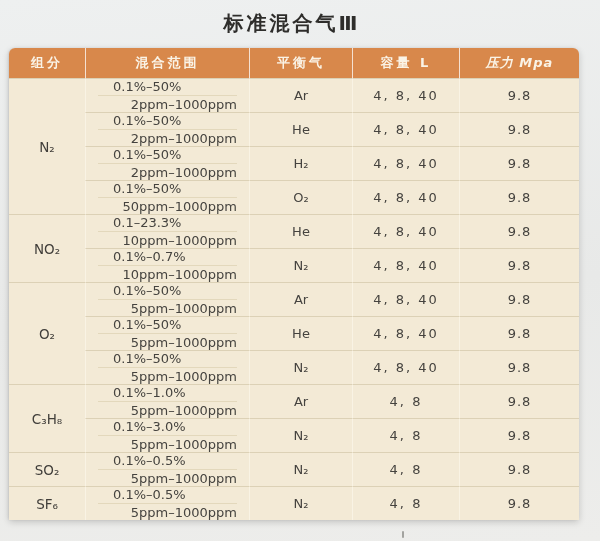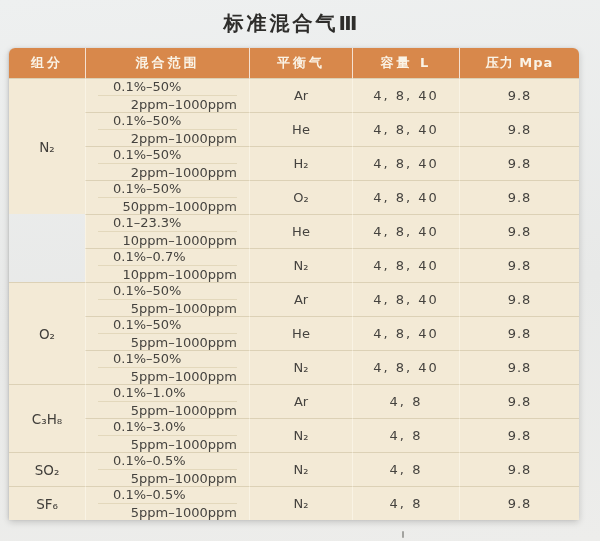--- a/index.html
+++ b/index.html
@@ -21,21 +21,21 @@
     box-shadow:0 2px 7px rgba(0,0,0,0.18), -1px 0 2px rgba(0,0,0,0.08);
     border-radius:6px 6px 2px 2px;
   }
   .th{
     background:#d8884b;color:#faf3e6;font-weight:bold;font-size:13px;
     display:flex;align-items:center;justify-content:center;
     letter-spacing:3px;white-space:nowrap;
   }
   .th + .th{border-left:1px solid rgba(255,255,255,0.75);}
   .th-first{border-radius:6px 0 0 0;}
-  .th-last{border-radius:0 6px 0 0;letter-spacing:1px;}
+  .th-last{border-radius:0 6px 0 0;letter-spacing:1px;font-style:italic;}
   .cell{
     background:#f3ead6;color:#45433f;font-size:13px;
     display:flex;align-items:center;justify-content:center;
     border-top:1px solid #dcd1b6;
   }
   .vline{border-left:1px solid #f9f3e4;}
   .comp{font-size:13.5px;color:#403e3a;}
   .range{flex-direction:column;align-items:stretch;justify-content:center;padding:12px;}
   .range .line{height:17px;line-height:17px;padding-left:15px;text-align:left;white-space:nowrap;}
   .range .line2{border-top:1px solid #e3d8bc;text-align:right;}
@@ -80,20 +80,21 @@
       <div class="cell vline" style="grid-area: 4 / 3;">H₂</div>
       <div class="cell vline cap" style="grid-area: 4 / 4;">4, 8, 40</div>
       <div class="cell vline pre" style="grid-area: 4 / 5;">9.8</div>
       <div class="cell vline range" style="grid-area: 5 / 2;">
         <div class="line">0.1%–50%</div>
         <div class="line line2">50ppm–1000ppm</div>
       </div>
       <div class="cell vline" style="grid-area: 5 / 3;">O₂</div>
       <div class="cell vline cap" style="grid-area: 5 / 4;">4, 8, 40</div>
       <div class="cell vline pre" style="grid-area: 5 / 5;">9.8</div>
+      <div class="cell comp" style="grid-area: 6 / 1 / span 2;">NO₂</div>
       <div class="cell vline range" style="grid-area: 6 / 2;">
         <div class="line">0.1–23.3%</div>
         <div class="line line2">10ppm–1000ppm</div>
       </div>
       <div class="cell vline" style="grid-area: 6 / 3;">He</div>
       <div class="cell vline cap" style="grid-area: 6 / 4;">4, 8, 40</div>
       <div class="cell vline pre" style="grid-area: 6 / 5;">9.8</div>
       <div class="cell vline range" style="grid-area: 7 / 2;">
         <div class="line">0.1%–0.7%</div>
         <div class="line line2">10ppm–1000ppm</div>

